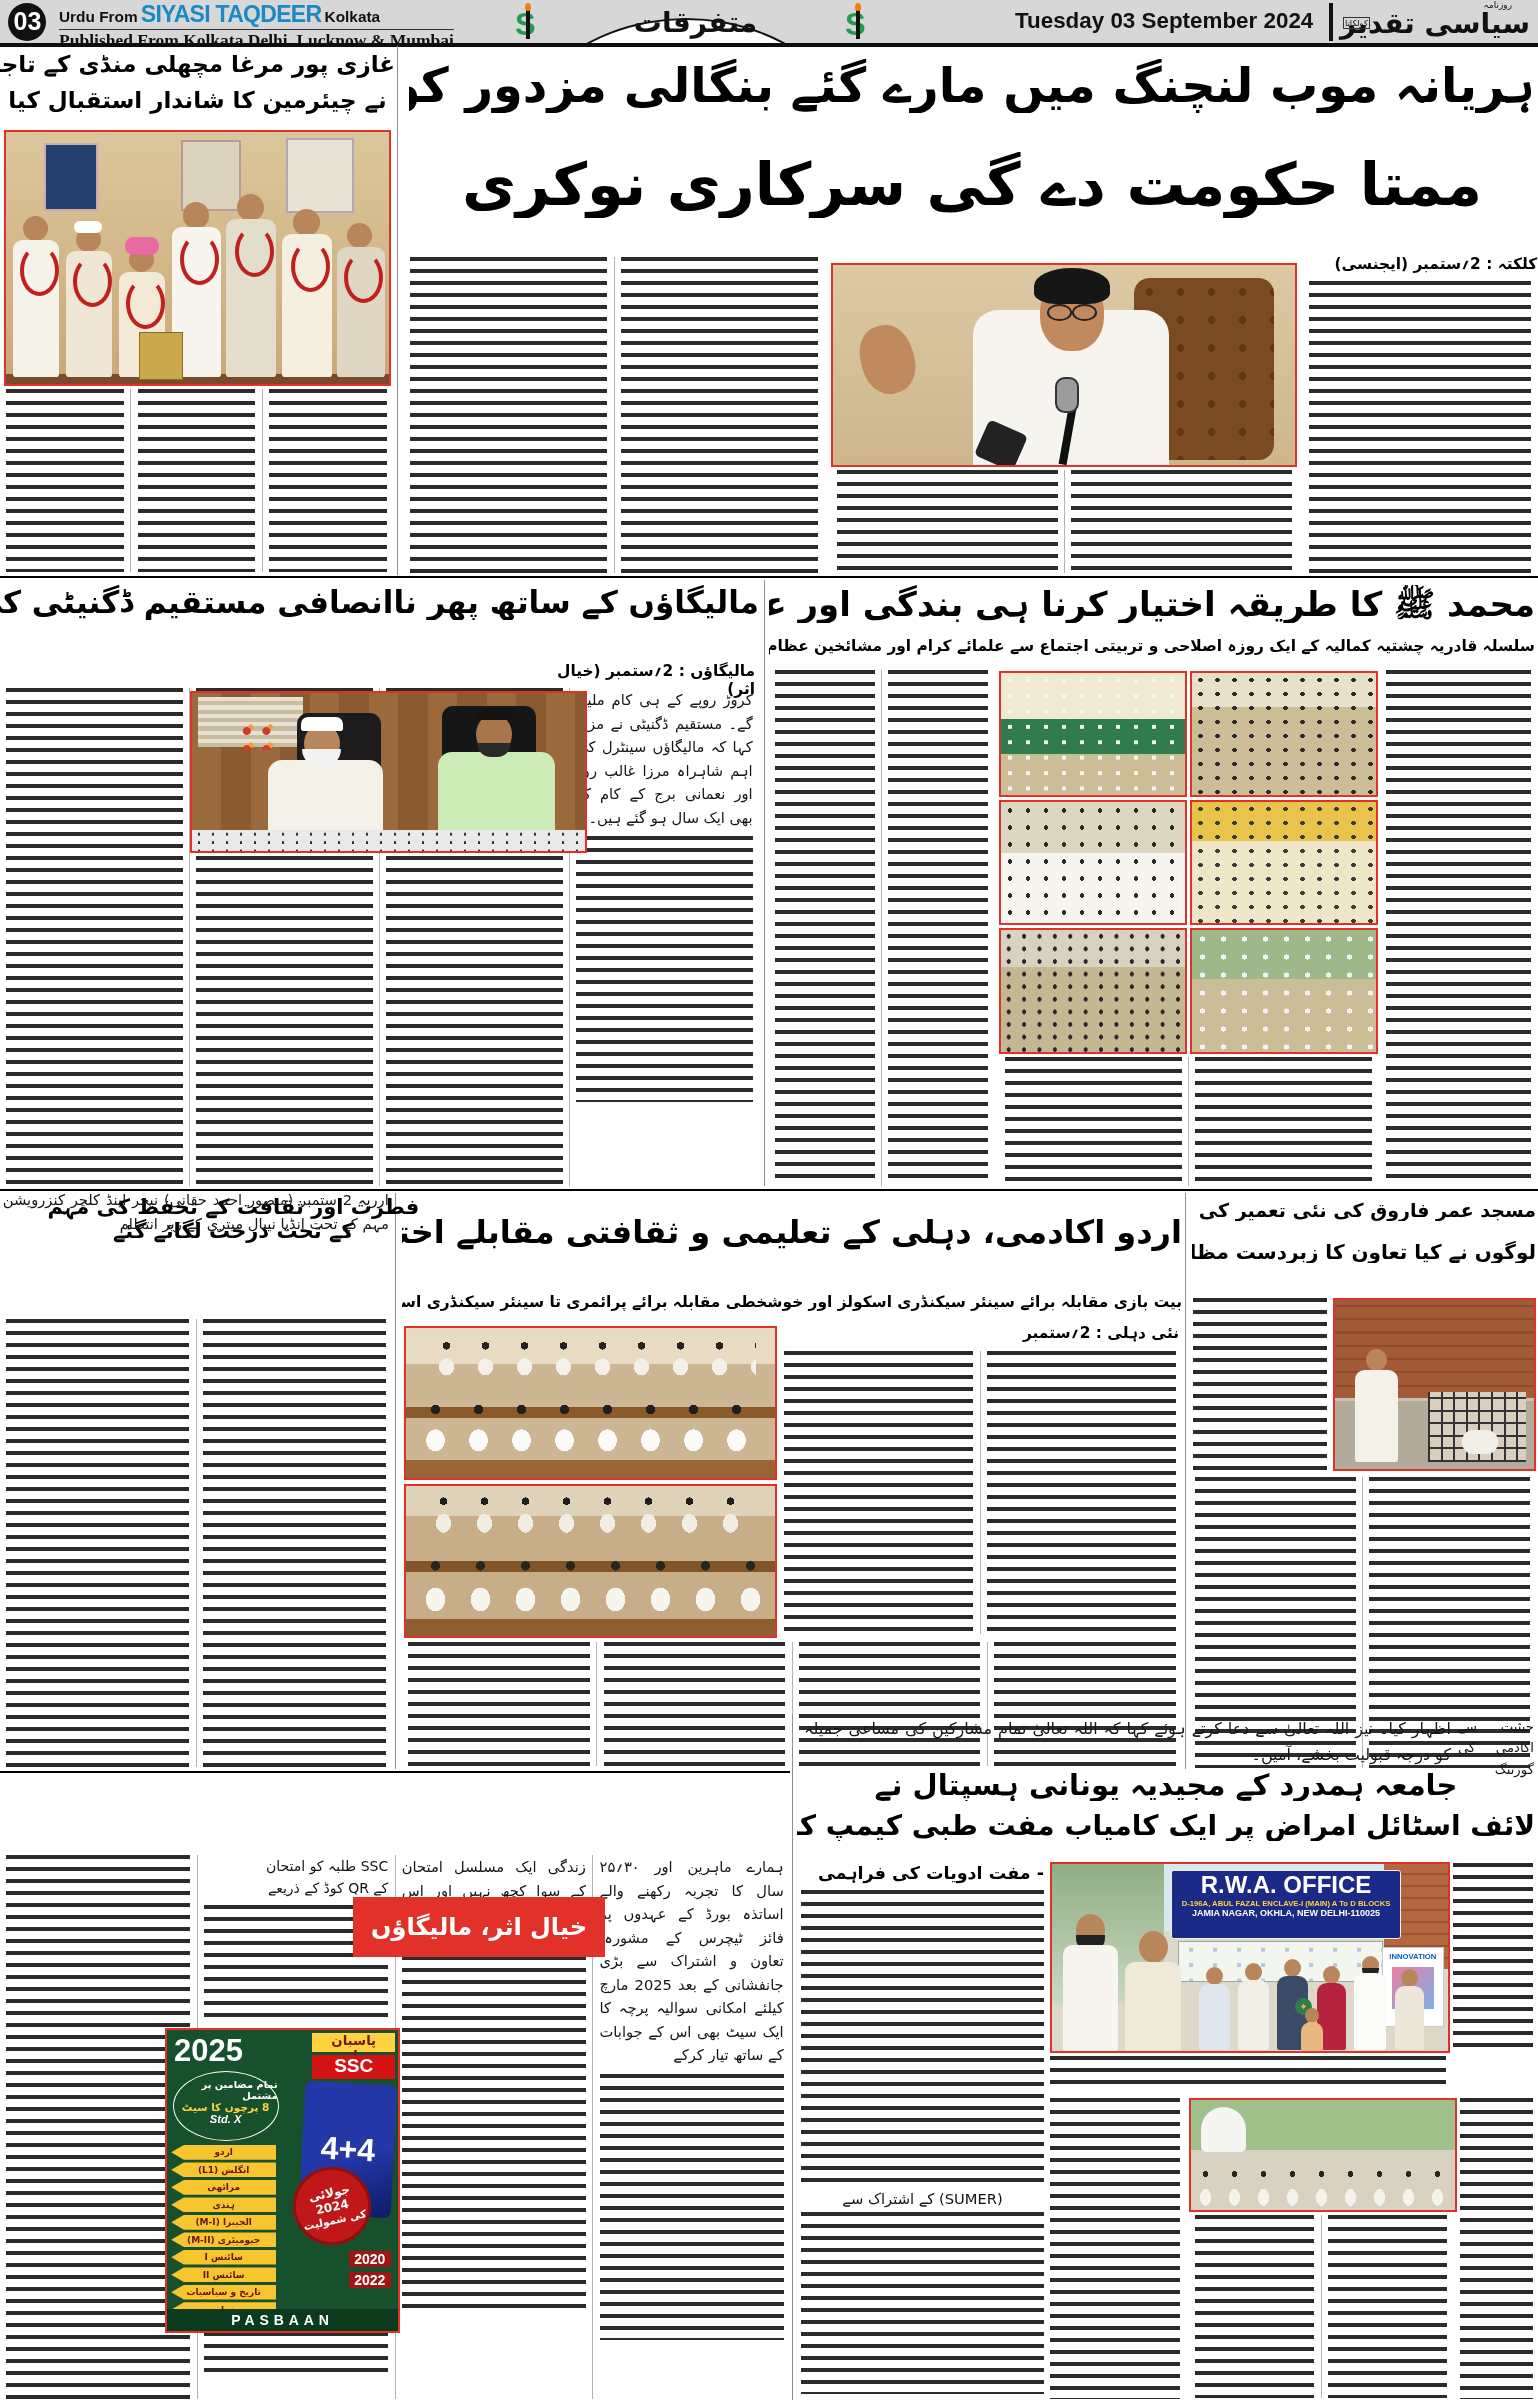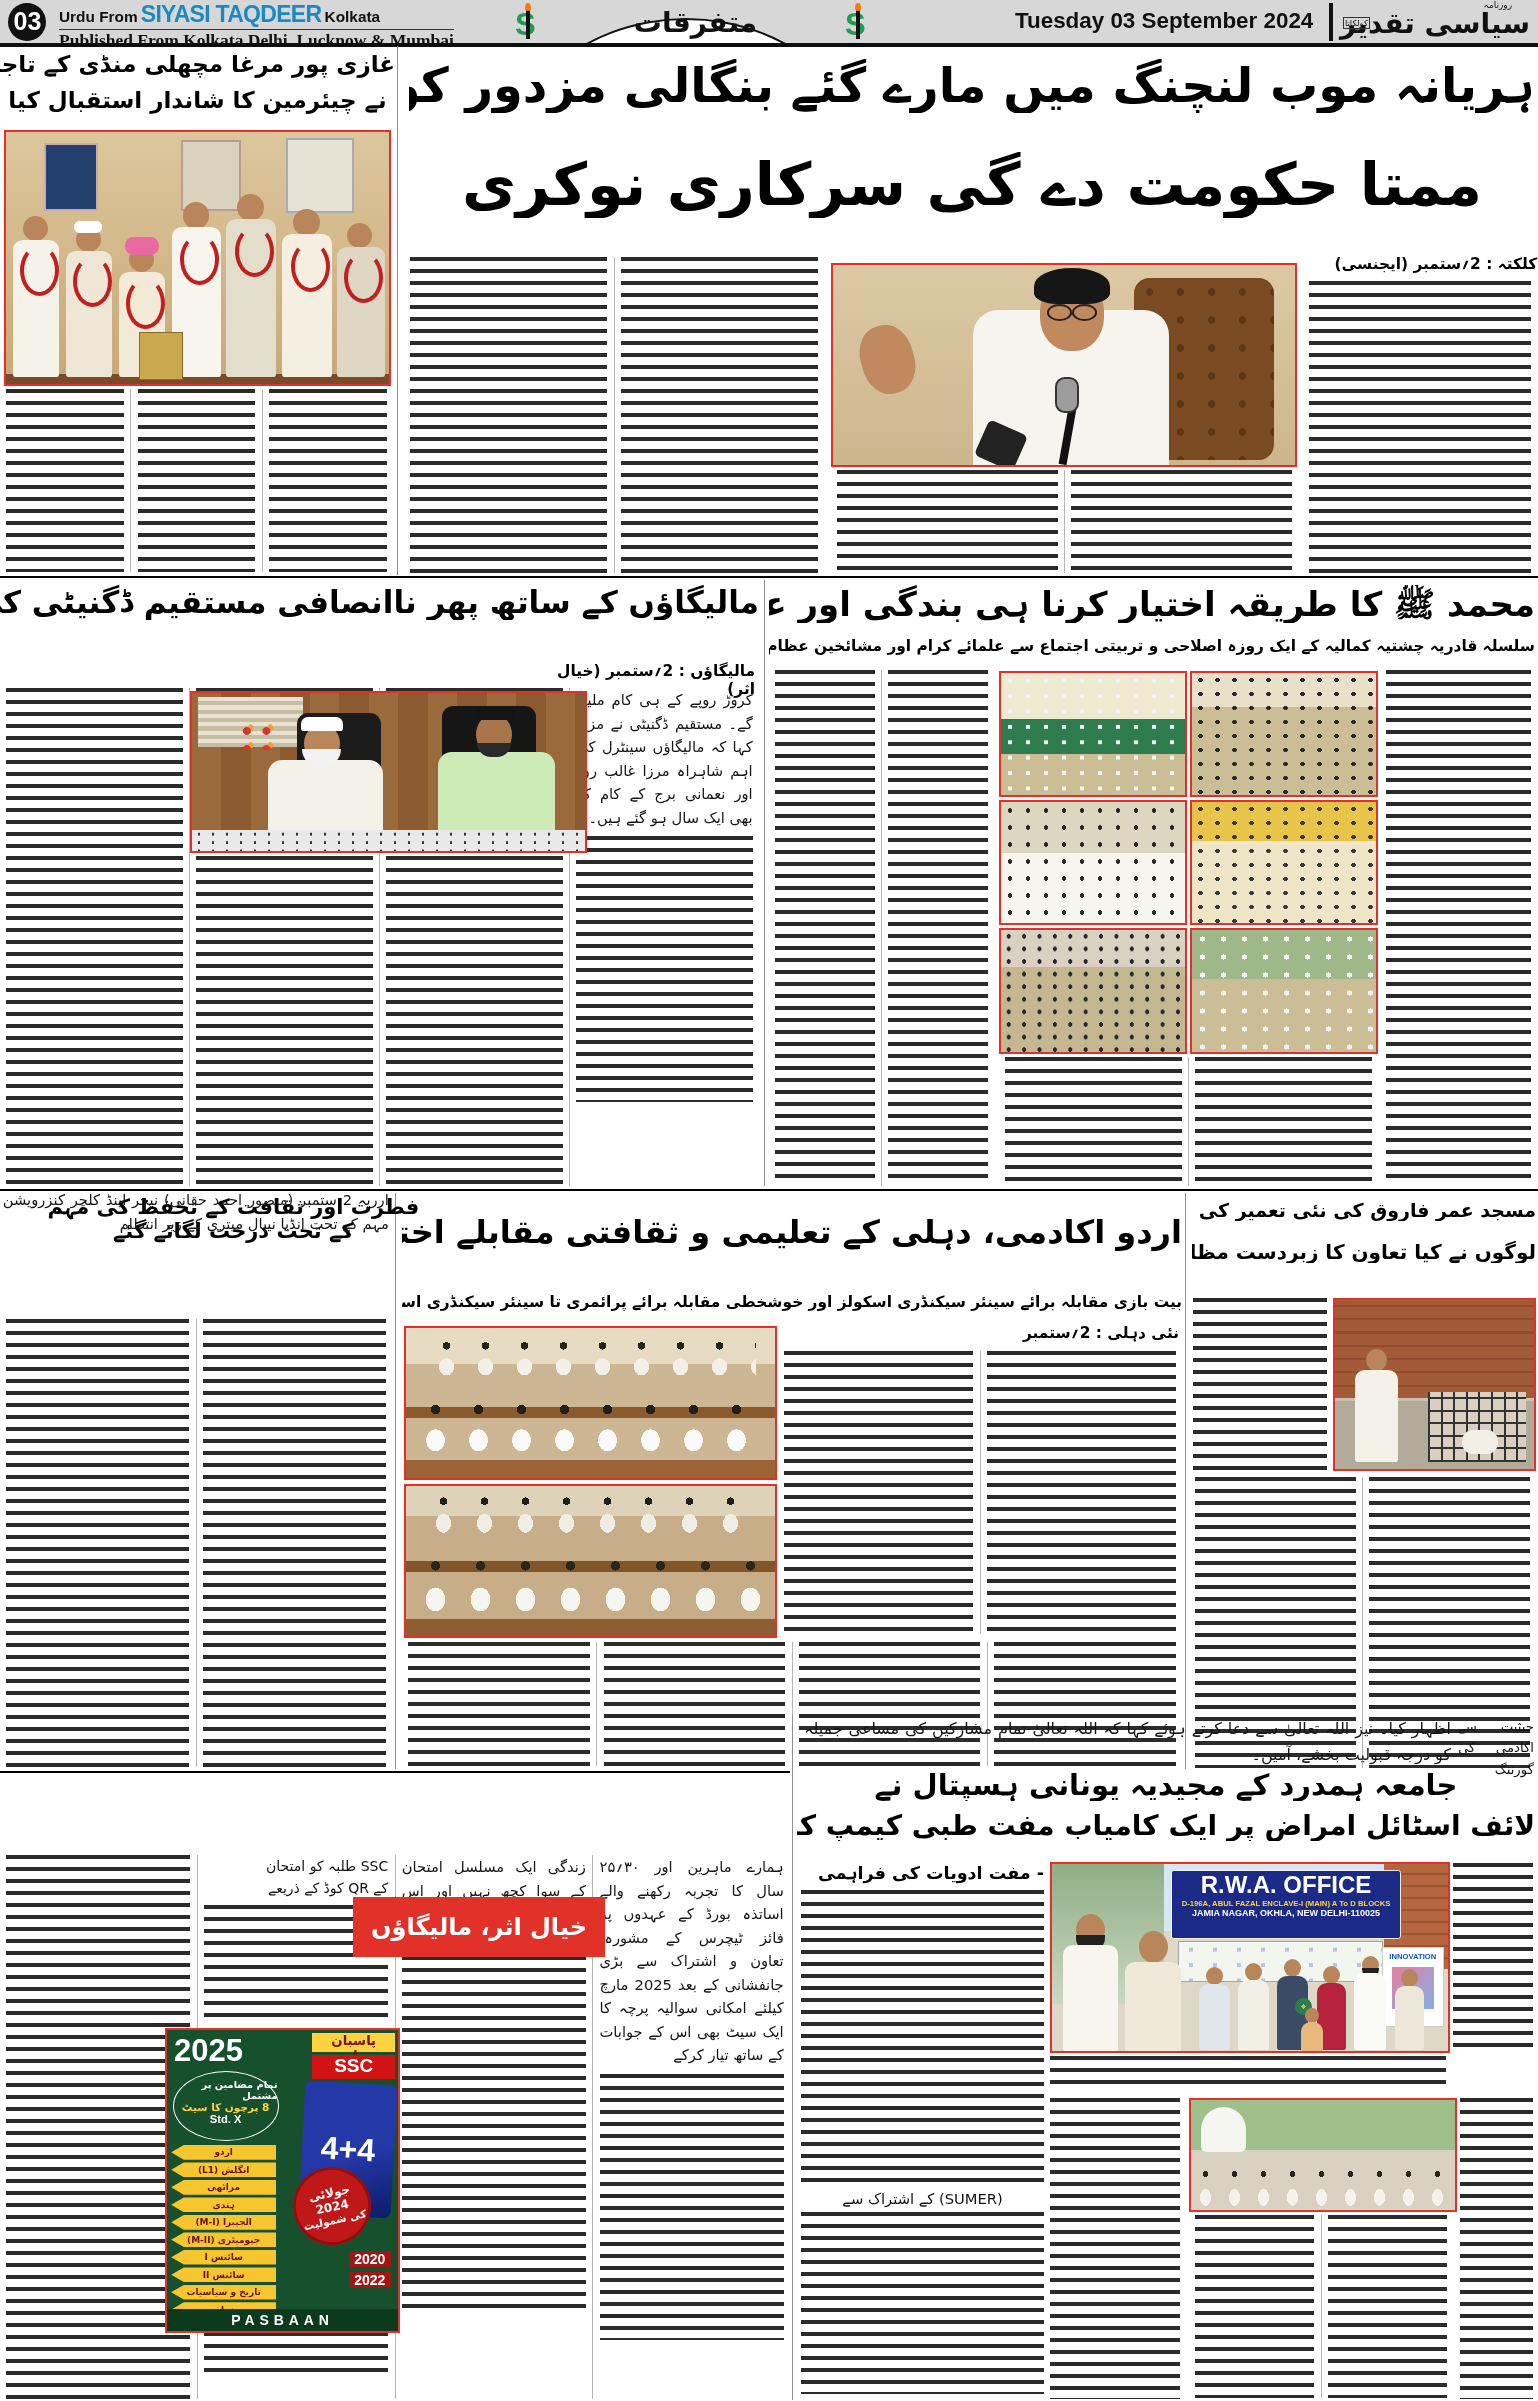--- a/index.html
+++ b/index.html
@@ -303,21 +303,21 @@
     <span class="whtx rtl" style="font-size:24px;">خیال اثر، مالیگاؤں</span>
   </div>
 
   <div class="abs ph" style="left:165px;top:2028px;width:231px;height:301px;background:#17502c;border-width:2.1px;">
     <div class="abs whtx" style="left:7px;top:2.8px;font-size:31px;font-family:'Liberation Sans',sans-serif;">2025</div>
     <div class="abs rtl" style="right:2.8px;top:2.8px;width:83px;height:19.6px;background:#ffd23f;color:#7a1313;font-weight:700;font-size:13.3px;text-align:center;">پاسبان تعلیم</div>
     <div class="abs whtx" style="right:2.8px;top:25px;width:83px;height:24px;background:#d31313;font-size:19px;font-family:'Liberation Sans',sans-serif;">SSC</div>
     <div class="abs" style="left:5.6px;top:41px;width:106px;height:70px;border:1.4px solid #fff;border-radius:50%;text-align:center;padding-top:7px;box-sizing:border-box;">
       <div class="whtx rtl" style="font-size:9.8px;text-align:right;">تمام مضامین پر مشتمل</div>
       <div class="rtl" style="font-size:10.5px;color:#ffd23f;font-weight:700;"><span>8</span> <span>پرچوں کا سیٹ</span></div>
-      <div class="whtx" style="font-size:11.2px;font-family:'Liberation Sans',sans-serif;">Std. X</div>
+      <div class="whtx" style="font-size:11.2px;font-family:'Liberation Sans',sans-serif;font-style:italic;">Std. X</div>
     </div>
     <div class="abs" style="left:4.2px;top:115px;width:105px;">
       <div class="chip">اردو</div>
       <div class="chip">انگلش (L1)</div>
       <div class="chip">مراٹھی</div>
       <div class="chip">ہندی</div>
       <div class="chip">الجیبرا (M-I)</div>
       <div class="chip">جیومیٹری (M-II)</div>
       <div class="chip">سائنس I</div>
       <div class="chip">سائنس II</div>

